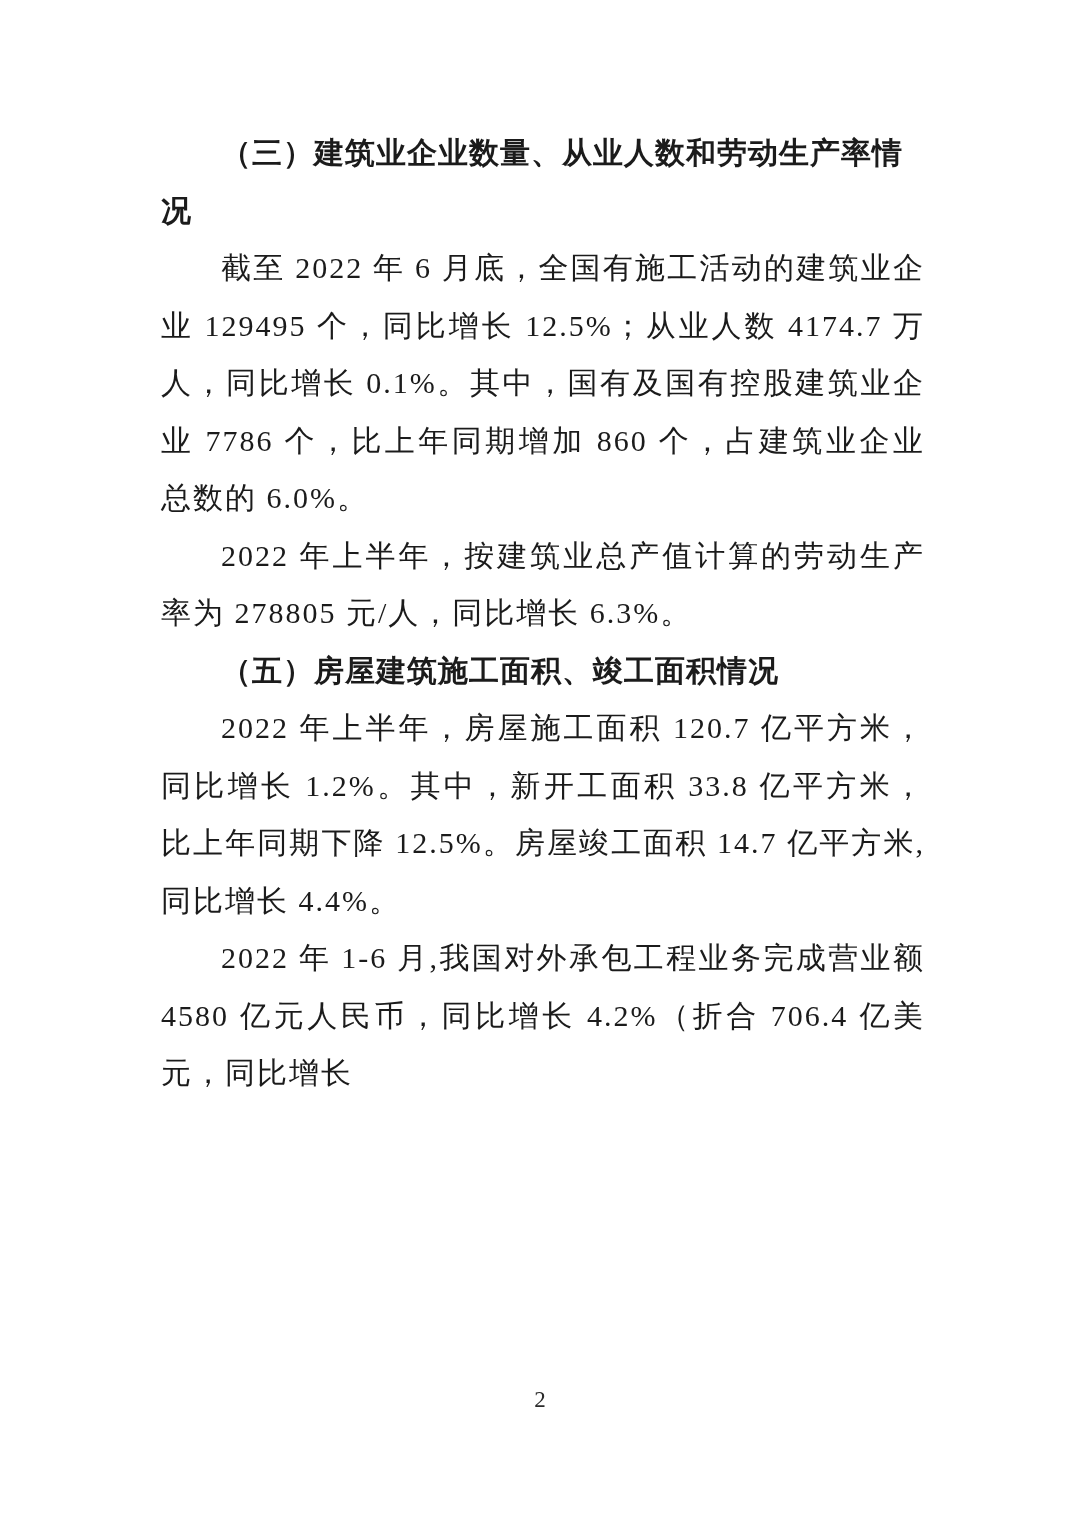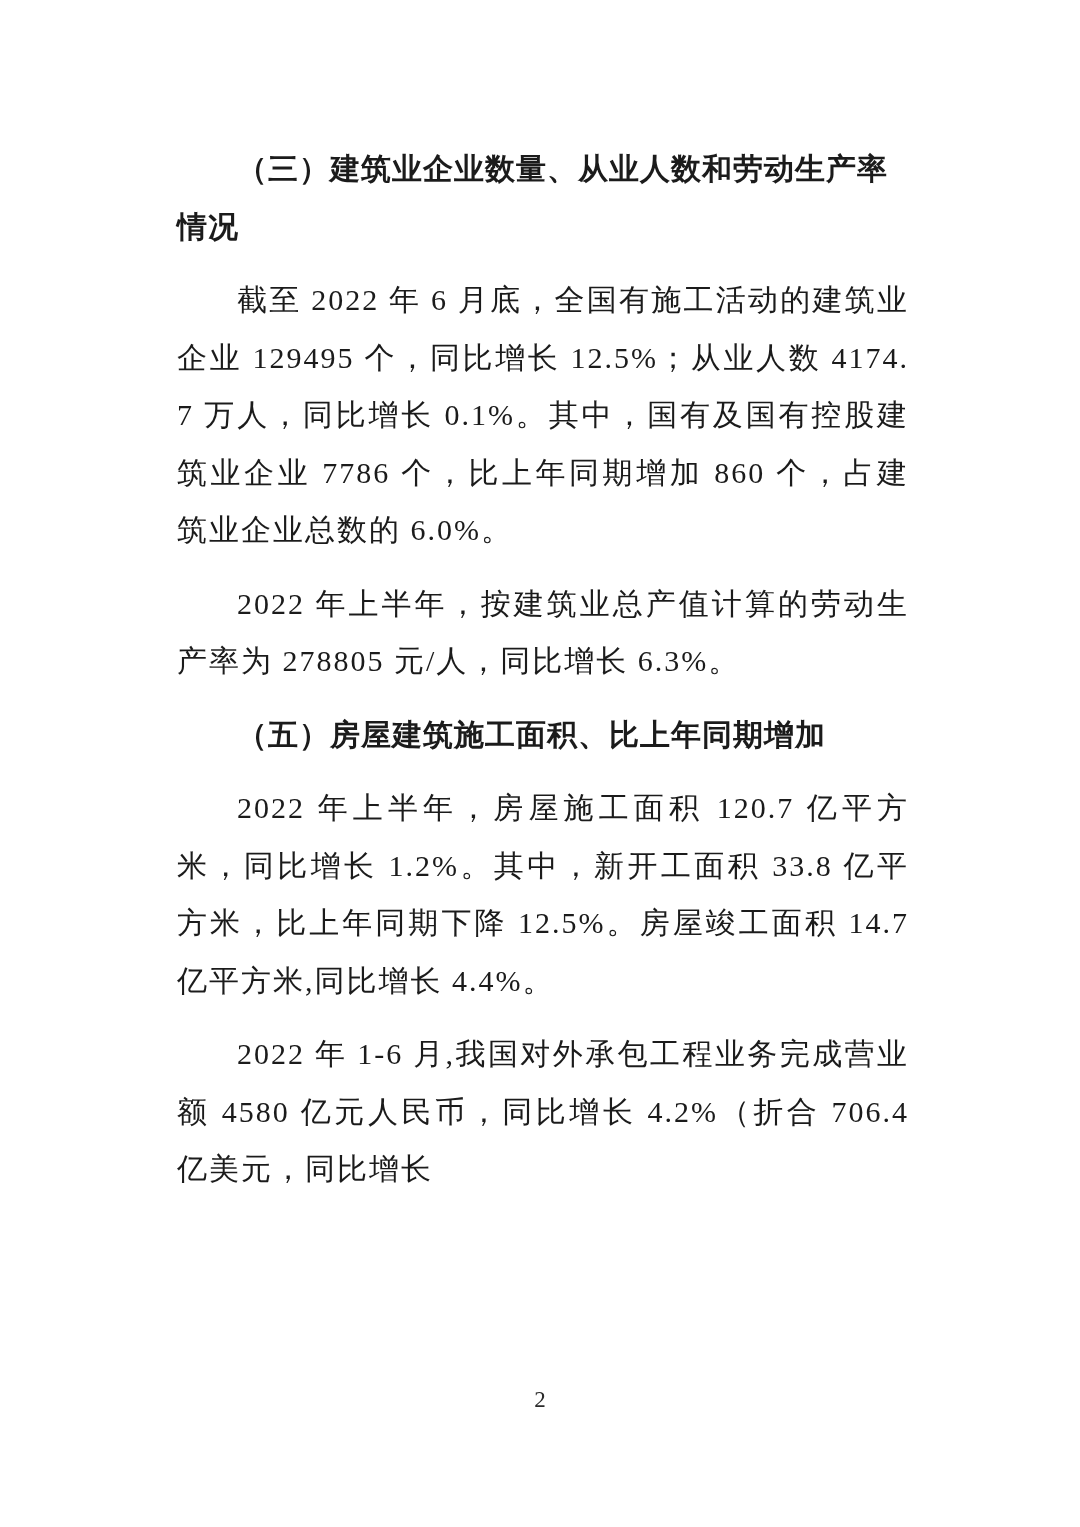--- a/index.html
+++ b/index.html
@@ -17,21 +17,21 @@
     font-family: "Liberation Serif", "DejaVu Serif", serif;
     overflow: hidden;
   }
   .content {
     position: absolute;
     left: 161px;
     top: 124px;
     width: 764px;
   }
   .para, .heading {
-    margin: 16px;
+    margin: 0;
     font-size: 30px;
     line-height: 57.5px;
     text-indent: 2em;
     letter-spacing: 2px;
     text-align: justify;
     text-justify: inter-character;
     word-break: break-all;
   }
   .heading {
     font-weight: bold;
@@ -51,18 +51,18 @@
   }
 </style>
 </head>
 <body>
 
 <div class="page">
   <div class="content">
     <h3 class="heading">（三）建筑业企业数量、从业人数和劳动生产率情况</h3>
     <p class="para">截至 2022 年 6 月底，全国有施工活动的建筑业企业 129495 个，同比增长 12.5%；从业人数 4174.7 万人，同比增长 0.1%。其中，国有及国有控股建筑业企业 7786 个，比上年同期增加 860 个，占建筑业企业总数的 6.0%。</p>
     <p class="para">2022 年上半年，按建筑业总产值计算的劳动生产率为 278805 元/人，同比增长 6.3%。</p>
-    <h3 class="heading">（五）房屋建筑施工面积、比上年同期增加</h3>
+    <h3 class="heading">（五）房屋建筑施工面积、竣工面积情况</h3>
     <p class="para">2022 年上半年，房屋施工面积 120.7 亿平方米，同比增长 1.2%。其中，新开工面积 33.8 亿平方米，比上年同期下降 12.5%。房屋竣工面积 14.7 亿平方米,同比增长 4.4%。</p>
     <p class="para">2022 年 1-6 月,我国对外承包工程业务完成营业额 4580 亿元人民币，同比增长 4.2%（折合 706.4 亿美元，同比增长</p>
   </div>
   <div class="page-number">2</div>
 </div>
 
 </body></html>

